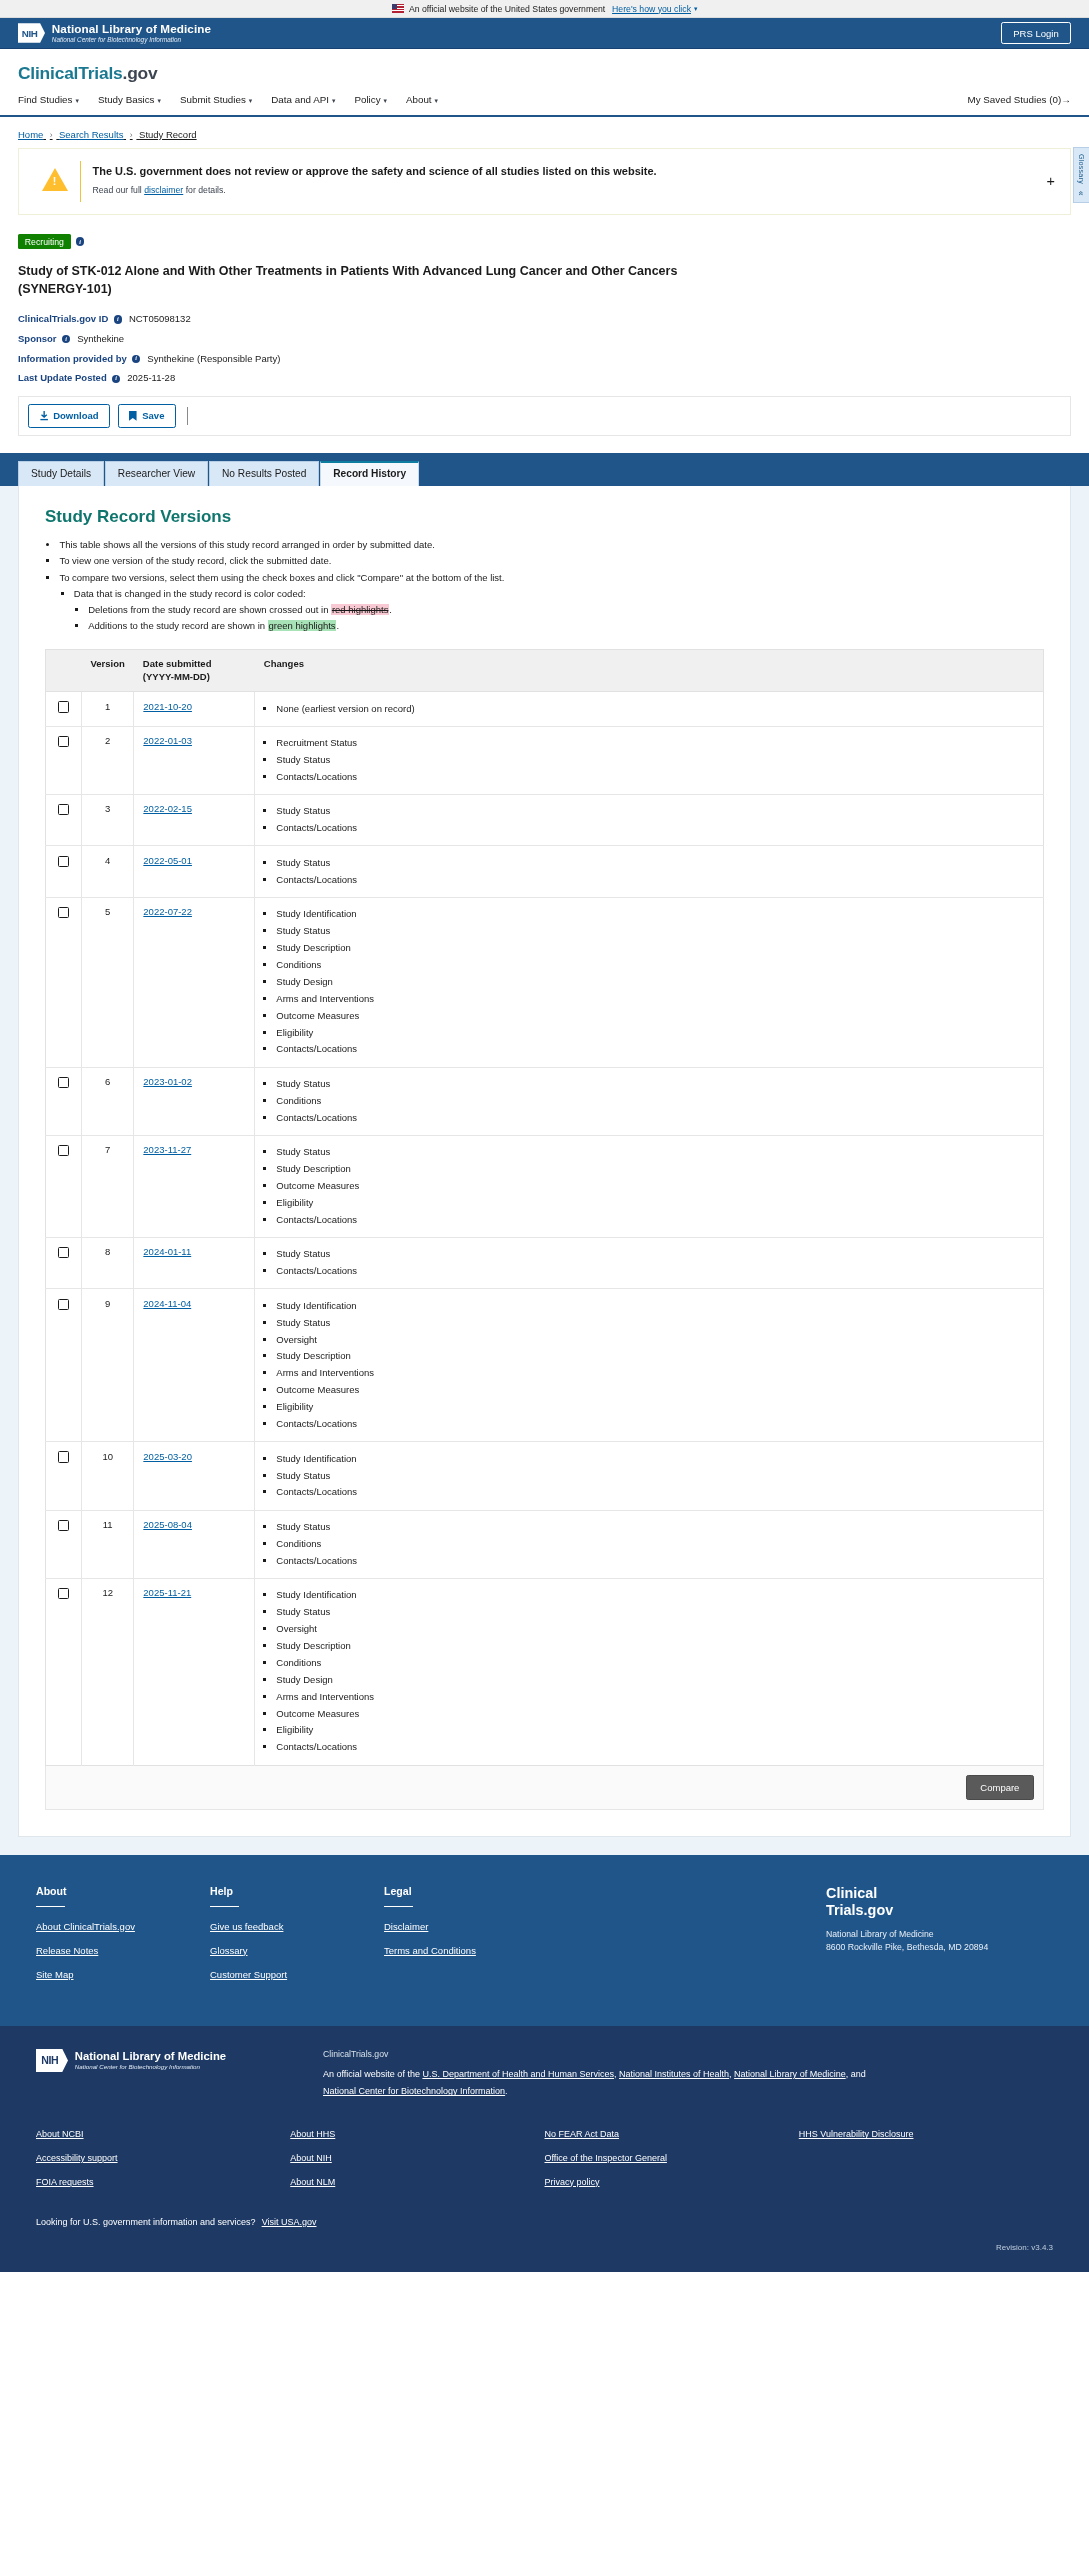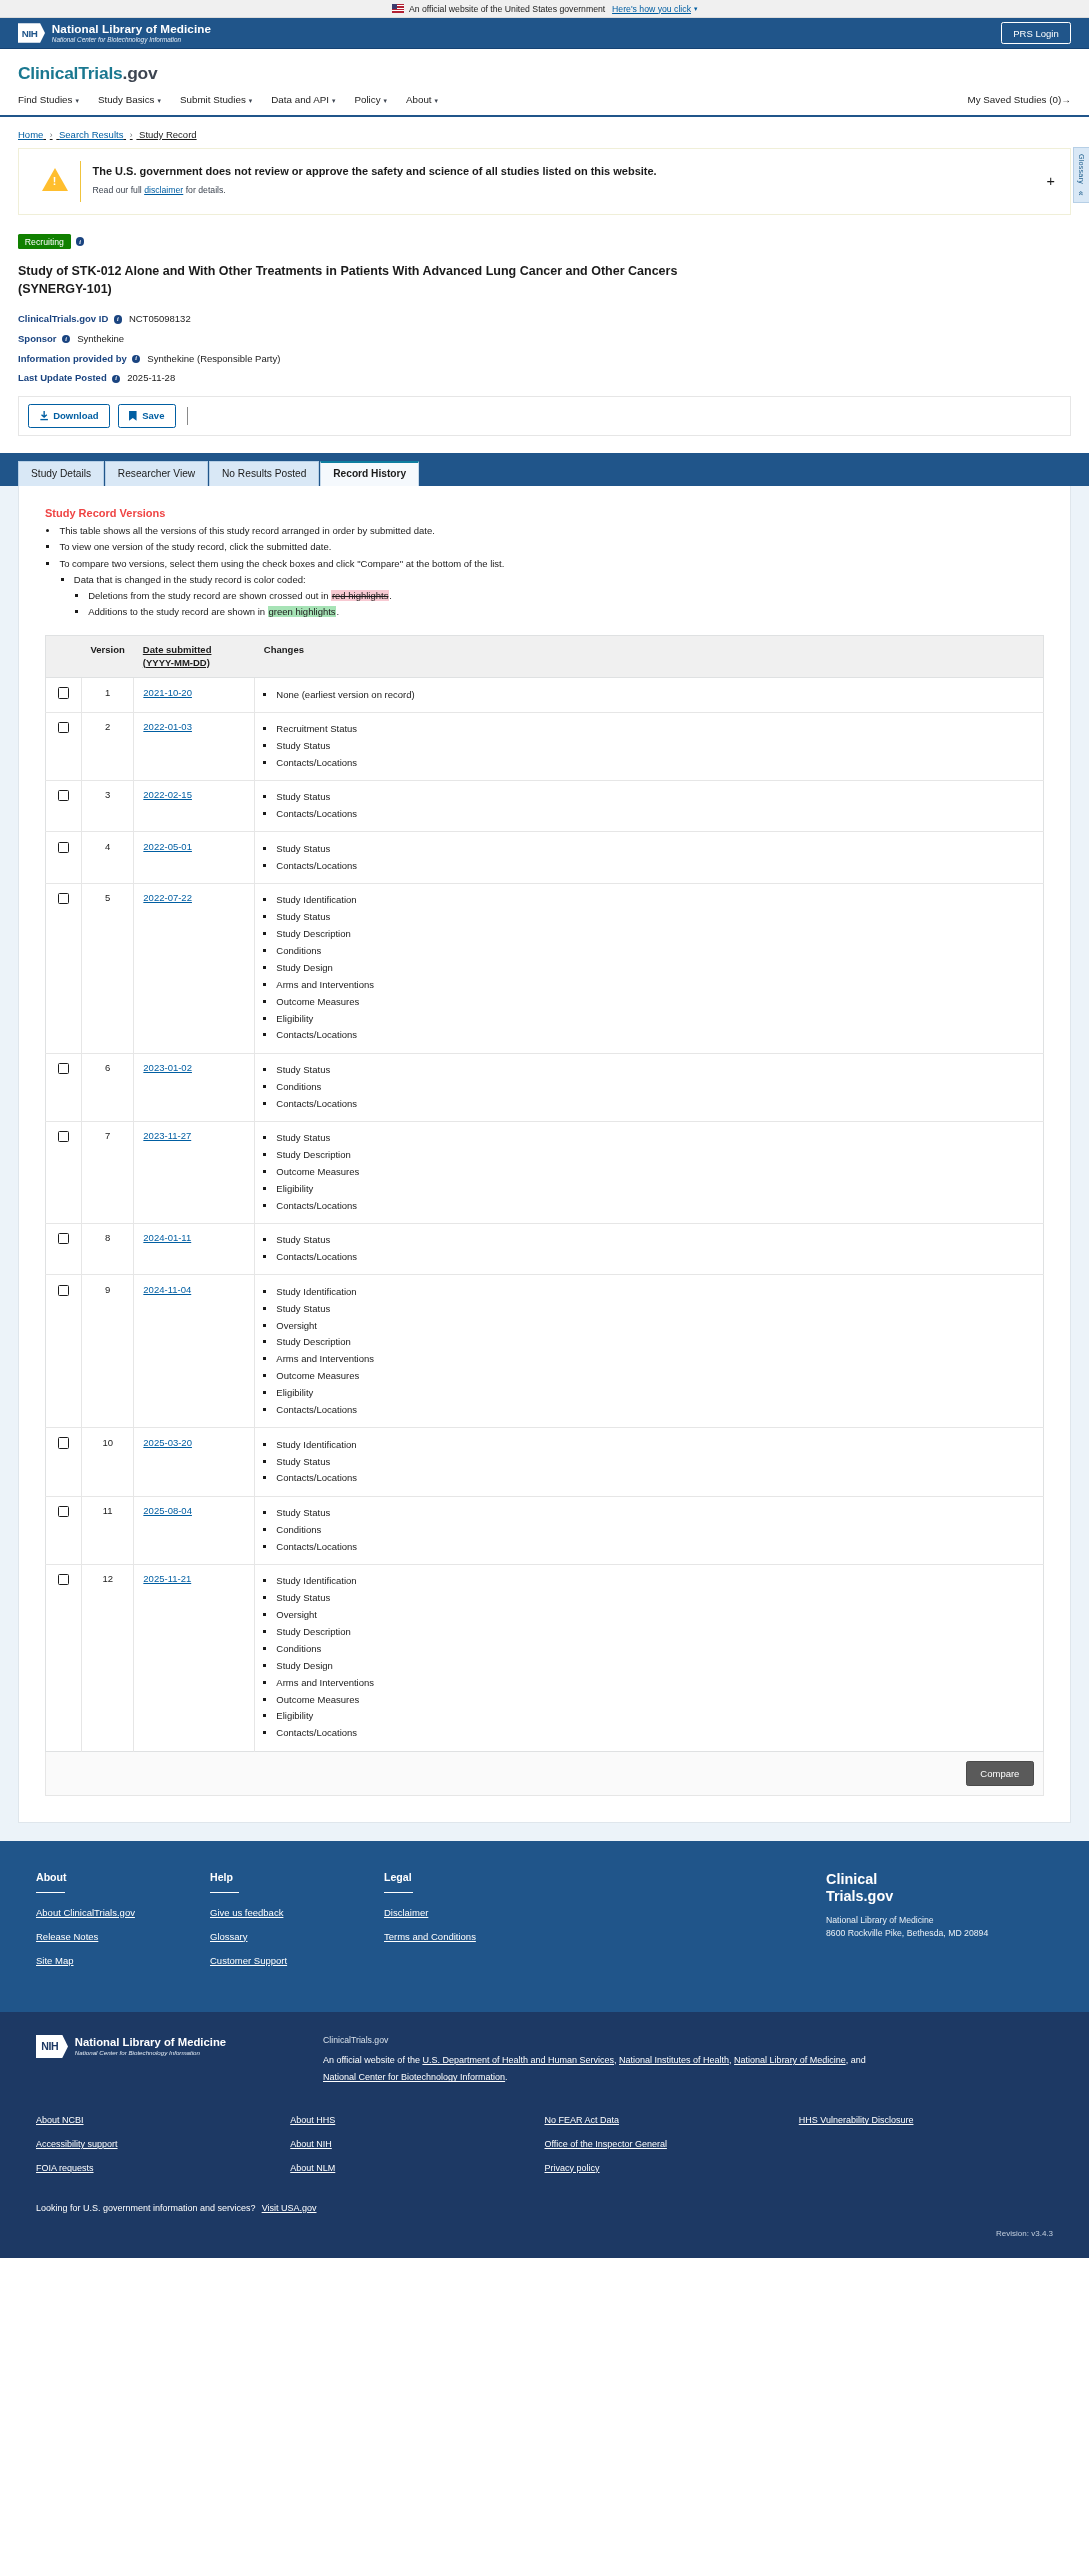--- a/index.html
+++ b/index.html
@@ -174,41 +174,41 @@
     margin-right:0.8px;cursor:pointer;white-space:nowrap;
   }
   .tab.active{
     background:#f5f9fd;font-weight:bold;border-top:2.3px solid #0d7ea0;
     padding-top:5.3px;border-left-color:#c6d9ea;border-right-color:#c6d9ea;
   }
 
   
   .panel-outer{background:#ecf3f9;padding:0 18px 18px 18px;}
   .panel{background:#fff;border:0.8px solid #dfe6ec;border-top:none;padding:21px 26px 26px 26px;}
-  .panel h2{font-size:11px;font-weight:bold;margin:0 0 5px 0;color:#ef4444;}
+  .panel h2{font-size:17px;font-weight:bold;margin:0 0 11px 0;color:#0f766e;}
 
   ul.notes{margin:0;padding-left:14.4px;list-style:disc;}
   ul.notes li{font-size:9.5px;color:#1b1b1b;line-height:1.55;margin-bottom:1.5px;}
   ul.notes ul{margin:1.5px 0 0 0;padding-left:14.4px;list-style:square;}
   .hl-red{background:#f8c9d2;text-decoration:line-through;padding:0 0.8px;}
   .hl-green{background:#a7e3b6;padding:0 0.8px;}
 
   
   table.versions{
     border-collapse:collapse;width:100%;margin-top:15px;
     border:0.8px solid #dfe1e2;
   }
   table.versions thead th{
     background:#f0f0f0;text-align:left;font-size:9.5px;font-weight:bold;
     padding:8.3px 9px;border-bottom:0.8px solid #dfe1e2;color:#1b1b1b;
     vertical-align:top;line-height:1.3;
   }
   table.versions th.c-check{width:36px;}
   table.versions th.c-version{width:47px;text-align:center;}
-  table.versions th.c-date{width:121px;text-decoration:underline;}
+  table.versions th.c-date{width:121px;}
   table.versions td{
     border-top:0.8px solid #e6e6e6;border-right:0.8px solid #e6e6e6;
     padding:8.3px 9px;vertical-align:top;font-size:9.5px;
   }
   table.versions td:last-child{border-right:none;}
   table.versions td.c-check{text-align:center;}
   table.versions td.c-version{text-align:center;color:#1b1b1b;}
   table.versions td.c-date a{color:#005ea2;text-decoration:underline;cursor:pointer;}
   .cbx{
     -webkit-appearance:none;appearance:none;

